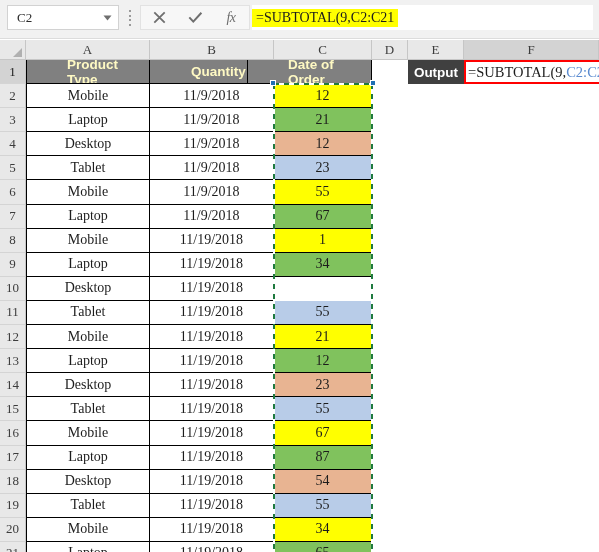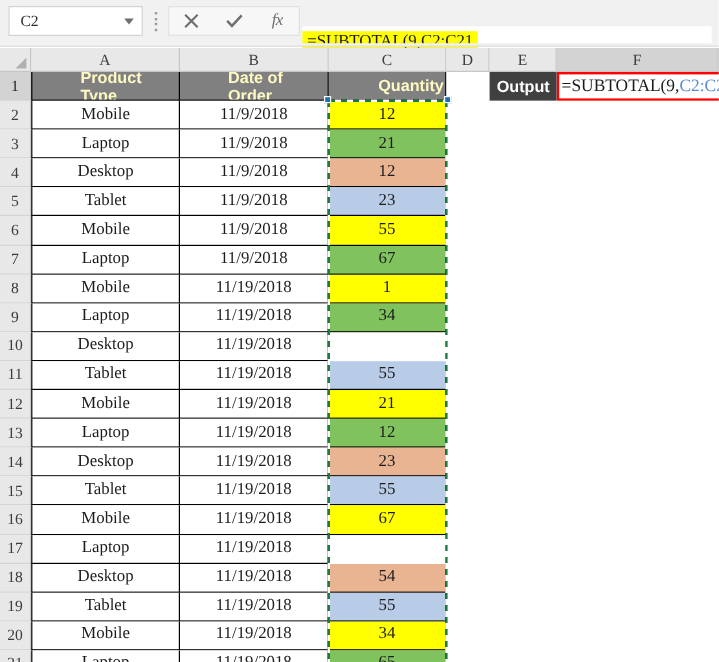--- a/index.html
+++ b/index.html
@@ -67,21 +67,21 @@
   .fxbtn svg { display: block; }
   .fxbtn .fxlabel {
     font-family: "Liberation Serif", serif;
     font-style: italic;
     font-size: 14px;
     color: #6d6d6d;
     letter-spacing: -0.5px;
   }
 
   .formula-input {
-    position: absolute; left: 252px; top: 22px;
+    position: absolute; left: 252px; top: 5px;
     width: 341px; height: 25px;
     background: #ffffff;
     display: flex; align-items: center;
   }
   .formula-hl {
     background: #ffff00;
     font-family: "Liberation Serif", serif;
     font-size: 14px;
     color: #1c1c1c;
     padding: 2px 4px 2px 4px;
@@ -303,22 +303,22 @@
       <div class="colhead w-d">D</div>
       <div class="colhead w-e">E</div>
       <div class="colhead w-f active-col">F</div>
     </div>
 
     <div class="body-area">
 
       <div class="row">
         <div class="rowhead sel">1</div>
         <div class="cell hdr bordered left-border w-a">Product Type</div>
+        <div class="cell hdr bordered w-c">Quantity</div>
         <div class="cell hdr bordered w-b">Date of Order</div>
-        <div class="cell hdr bordered w-c">Quantity</div>
         <div class="cell blank w-d"></div>
         <div class="cell output-lbl w-e">Output</div>
         <div class="cell formula-cell w-f">
           <span>=SUBTOTAL(9,</span>
             <span class="fc-blue">C2:C21</span>
         </div>
       </div>
 
       <div id="rows-container">
           <div class="row">
@@ -452,20 +452,21 @@
             <div class="cell bordered w-b">11/19/2018</div>
             <div class="cell bordered w-c fill-yellow">67</div>
             <div class="cell blank w-d"></div>
             <div class="cell blank w-e"></div>
             <div class="cell blank w-f"></div>
           </div>
           <div class="row">
             <div class="rowhead">17</div>
             <div class="cell bordered left-border w-a">Laptop</div>
             <div class="cell bordered w-b">11/19/2018</div>
+            <div class="cell bordered w-c fill-green">87</div>
             <div class="cell blank w-d"></div>
             <div class="cell blank w-e"></div>
             <div class="cell blank w-f"></div>
           </div>
           <div class="row">
             <div class="rowhead">18</div>
             <div class="cell bordered left-border w-a">Desktop</div>
             <div class="cell bordered w-b">11/19/2018</div>
             <div class="cell bordered w-c fill-peach">54</div>
             <div class="cell blank w-d"></div>

